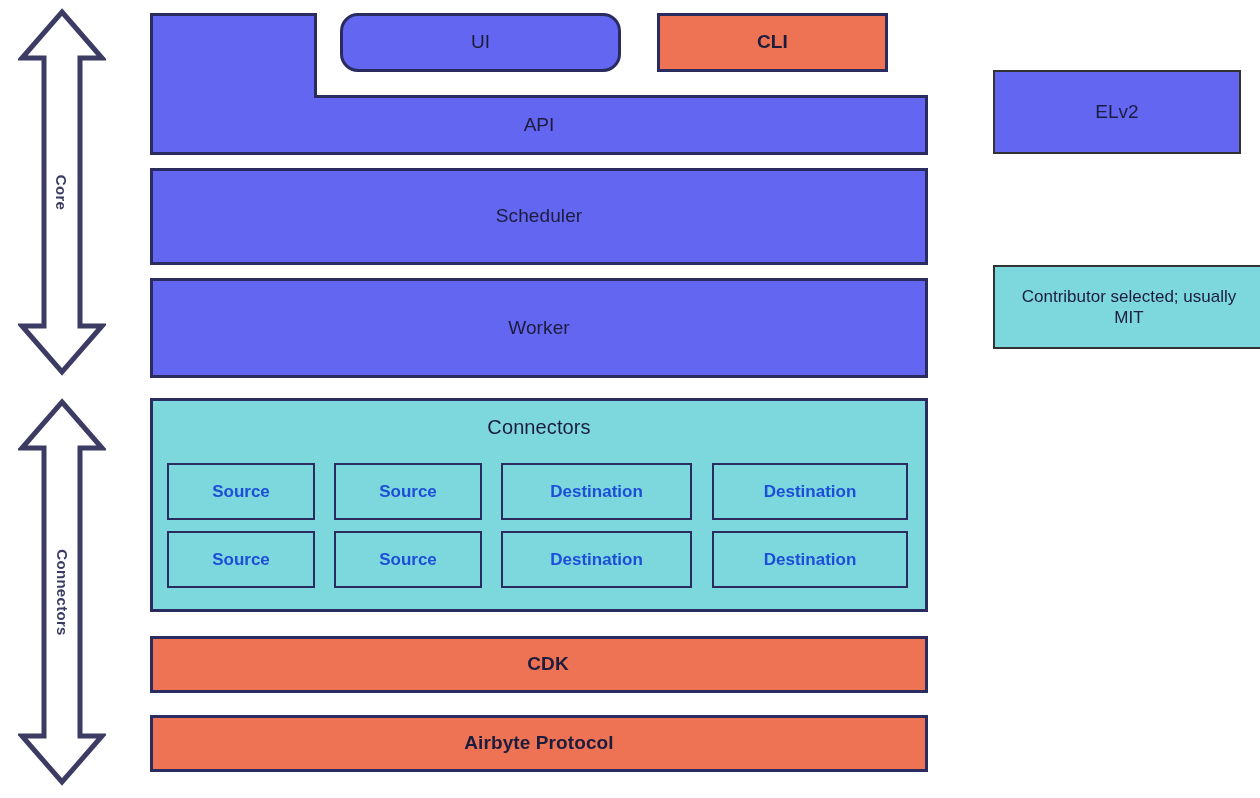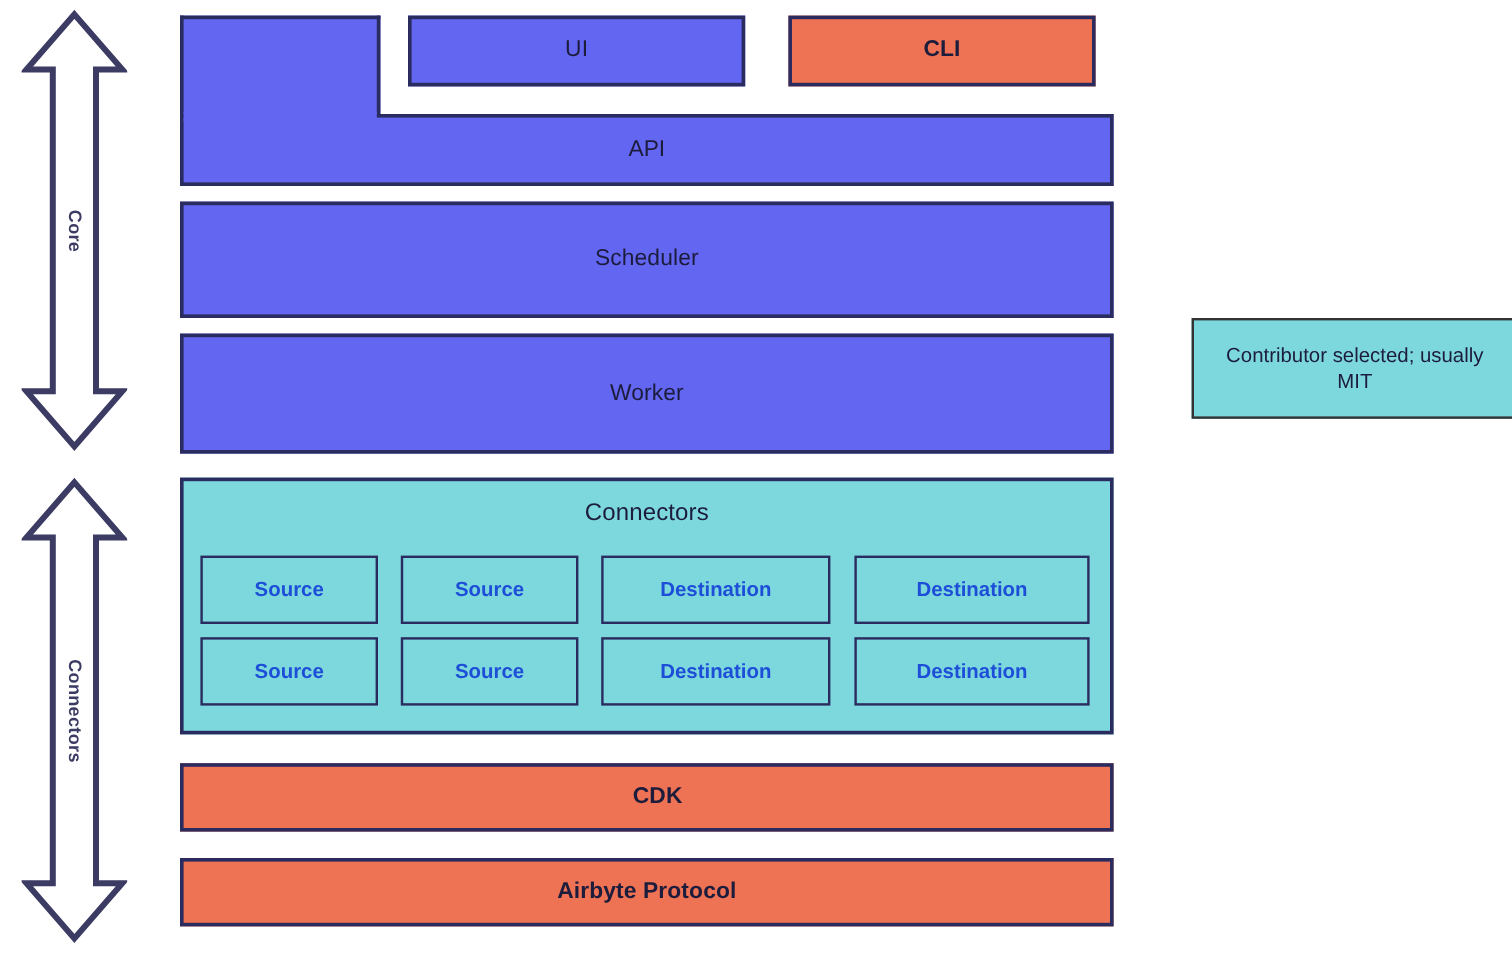--- a/index.html
+++ b/index.html
@@ -149,25 +149,25 @@
   </div>
 
   <div class="api-stub" style="left:150px; top:13px; width:167px; height:85px;"></div>
 
   <div class="api-bar" style="left:150px; top:95px; width:778px; height:60px;">
     <span>API</span>
   </div>
 
   <div class="api-seam" style="left:153px; top:93px; width:161px; height:8px;"></div>
 
-  <div class="box blue" style="left:340px; top:13px; width:281px; height:59px;">
+  <div class="box blue" style="left:340px; top:13px; width:281px; height:59px;border-radius:18px;">
     <span>UI</span>
   </div>
 
-  <div class="box orange bold" style="left:657px; top:13px; width:256px; height:59px;">
+  <div class="box orange bold" style="left:657px; top:13px; width:231px; height:59px;">
     <span>CLI</span>
   </div>
 
   <div class="box blue" style="left:150px; top:278px; width:778px; height:100px;">
     <span>Worker</span>
   </div>
 
   <div class="box blue" style="left:150px; top:168px; width:778px; height:97px;">
     <span>Scheduler</span>
   </div>
@@ -203,19 +203,22 @@
   </div>
 
   <div class="box orange bold" style="left:150px; top:636px; width:778px; height:57px;padding-left:18px;">
     <span>CDK</span>
   </div>
 
   <div class="box orange bold" style="left:150px; top:715px; width:778px; height:57px;">
     <span>Airbyte Protocol</span>
   </div>
 
+  <div class="legend-box blue" style="left:993px; top:70px; width:248px; height:84px;">
+    <span>ELv2</span>
+  </div>
 
 
   <div class="legend-box teal small" style="left:993px; top:265px; width:272px; height:84px; padding:0 22px;">
     <span>Contributor selected; usually MIT</span>
   </div>
 
 </div>
 
 </body></html>

